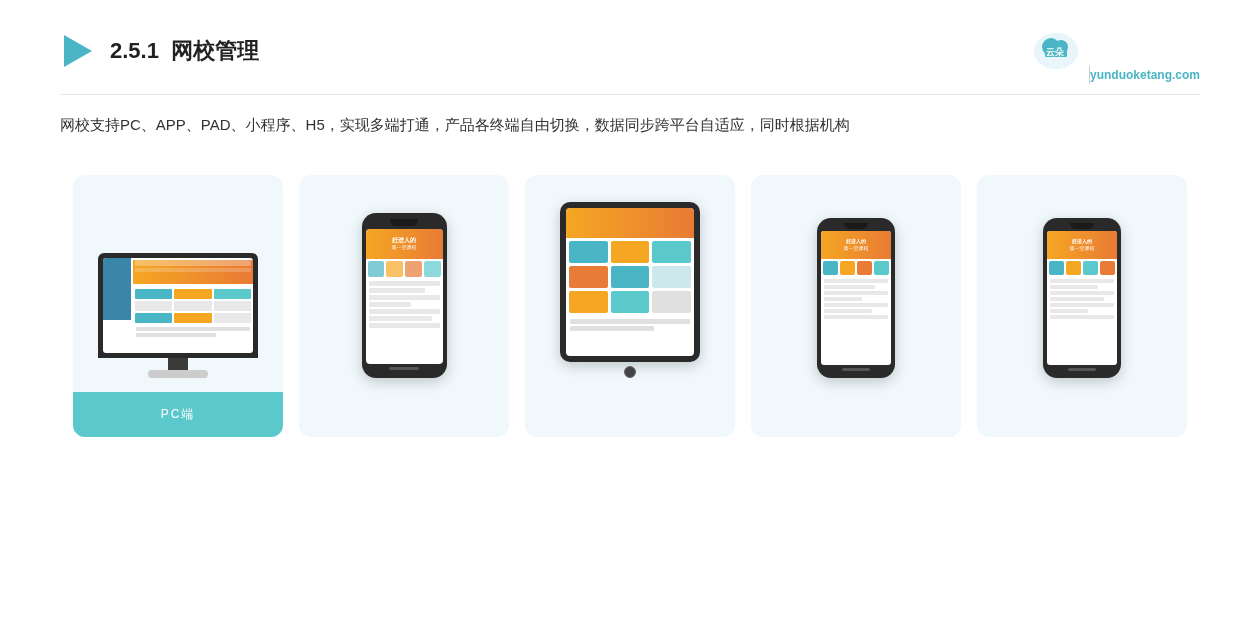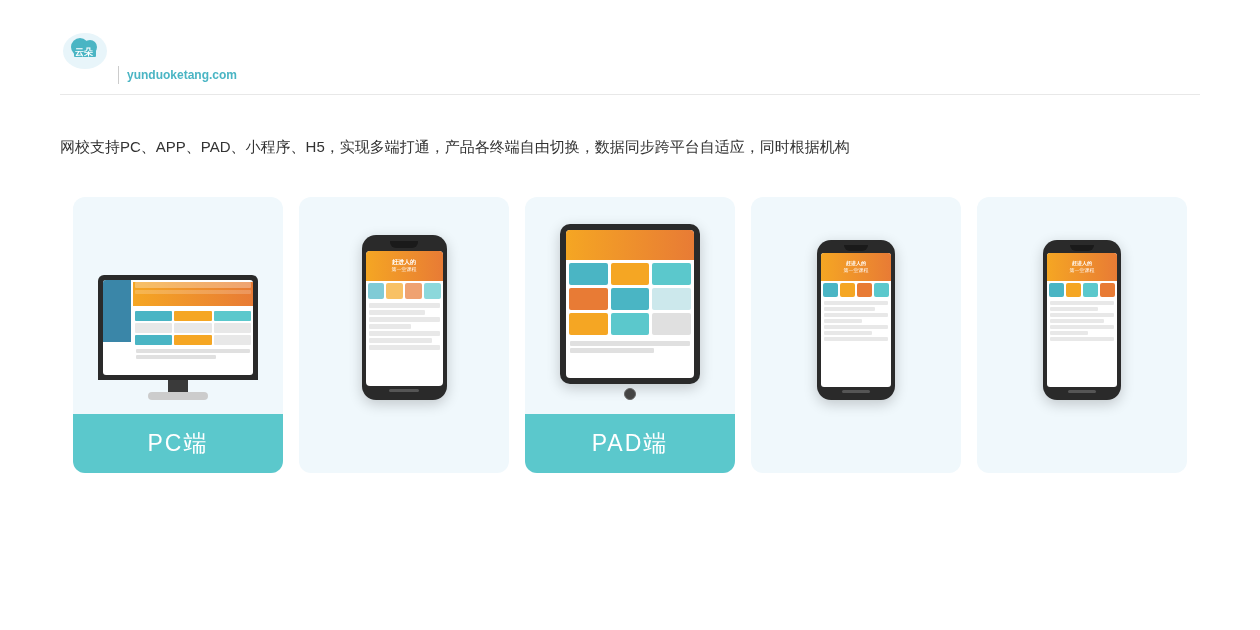--- a/index.html
+++ b/index.html
@@ -53,28 +53,27 @@
       align-items: center;
       gap: 8px;
     }
 
     .logo-text-wrap {
       display: flex;
       flex-direction: column;
       font-size: 11px;
       color: #555;
       border-left: 1px solid #ccc;
-      padding-left: 8px;
       line-height: 1.5;
       margin-top: 48px;
     }
 
     
     .description {
-      margin-top: 38px;
+      margin-top: 16px;
       font-size: 15px;
       line-height: 1.85;
       color: #333;
     }
 
     
     .cards-section {
       display: flex;
       gap: 16px;
       margin-top: 36px;
@@ -279,21 +278,21 @@
       border: 1px solid #666;
     }
 
     
     .card-label {
       width: calc(100% + 28px);
       margin: 14px -14px 0 -14px;
       background: #5bc8cc;
       color: #fff;
       text-align: center;
-      font-size: 23px;
+      font-size: 12px;
       padding: 14px 0;
       font-weight: 400;
       letter-spacing: 2px;
     }
 
     
     .phone-sm-body {
       width: 78px;
       height: 160px;
       background: #2a2a2a;
@@ -329,20 +328,30 @@
       display: flex;
       align-items: center;
     }
   </style>
 </head>
 <body>
 
 <div class="page-wrapper">
 
   <div class="header">
+    <div class="header-left">
+
+      <svg class="header-icon" viewBox="0 0 36 36">
+        <polygon points="4,2 32,18 4,34" fill="#4ab5c4"></polygon>
+      </svg>
+      <h1 class="header-title">
+        <span>2.5.1</span>
+        &nbsp;<span style="font-weight:700;">网校管理</span>
+      </h1>
+    </div>
 
     <div class="logo-area">
       <div class="logo-svg-area">
 
         <svg width="50" height="44" viewBox="0 0 50 44">
 
           <ellipse cx="25" cy="22" rx="22" ry="18" fill="#e8f5fa"></ellipse>
 
           <circle cx="20" cy="18" r="9" fill="#4ab5c4"></circle>
           <circle cx="30" cy="18" r="7" fill="#4ab5c4"></circle>
@@ -452,21 +461,20 @@
               </div>
               <div style="padding:3px 4px;">
                 <div style="height:5px;background:#e0e0e0;border-radius:1px;margin-bottom:2px;"></div>
                 <div style="height:5px;background:#e0e0e0;border-radius:1px;width:70%;"></div>
               </div>
             </div>
           </div>
           <div class="tablet-home"></div>
         </div>
       </div>
-      <div class="card-label">PAD端</div>
     </div>
 
     <div class="card">
       <div class="card-device-area">
         <div>
           <div class="phone-sm-body">
             <div class="phone-sm-notch"></div>
             <div class="phone-sm-screen">
               <div style="height:28px;background:linear-gradient(90deg,#f5a623,#e87b35);display:flex;align-items:center;justify-content:center;">
                 <div style="text-align:center;font-size:5px;color:#fff;line-height:1.4;">

